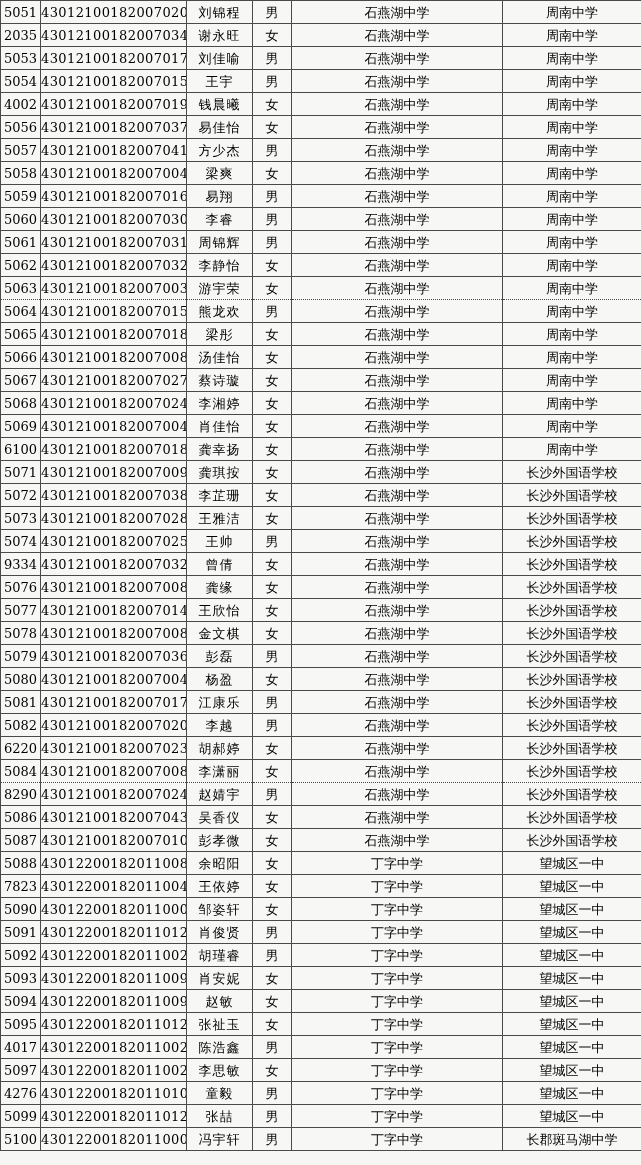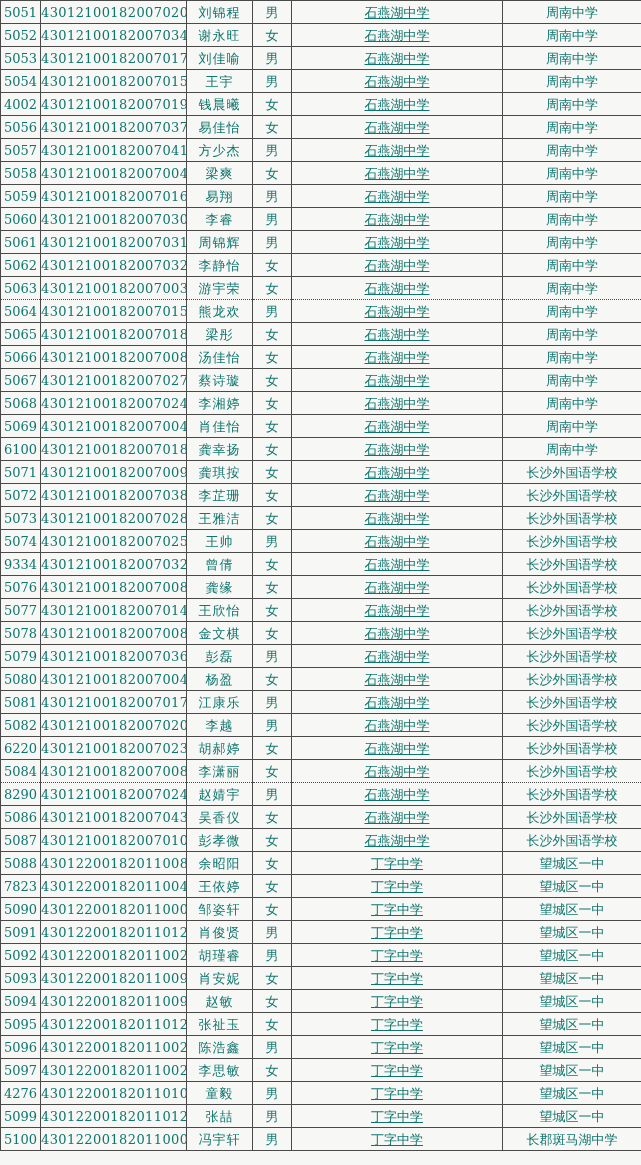--- a/index.html
+++ b/index.html
@@ -10,21 +10,21 @@
     height: 1165px;
     overflow: hidden;
   }
   table.roster {
     width: 641px;
     height: 932px;
     border-collapse: collapse;
     table-layout: fixed;
     font-family: "DejaVu Serif", "Liberation Serif", serif;
     font-size: 13px;
-    color: #0f766e;
+    color: #000000;
     background: #f7f7f5;
   }
   table.roster td {
     border: 1px solid #4a4a4a;
     padding: 0;
     height: 22px;
     text-align: center;
     vertical-align: middle;
     overflow: hidden;
     white-space: nowrap;
@@ -33,21 +33,20 @@
   
   table.roster tr:nth-child(3n+1) td { border-bottom-style: dotted; }
   table.roster tr:nth-child(7n) td   { border-top-style: dotted; }
   td.c-no {
     letter-spacing: 0.4px;
     font-size: 13px;
   }
   td.c-school {
     text-align: left;
     padding-left: 4px;
-    text-decoration: underline;
   }
   td.c-name { letter-spacing: 1px; }
 </style>
 </head>
 <body>
 
 <table class="roster">
   <colgroup>
     <col style="width:40px">
     <col style="width:146px">
@@ -59,21 +58,21 @@
   <tbody id="roster-body">
       <tr>
         <td class="c-id">5051</td>
         <td class="c-no">430121001820070208</td>
         <td class="c-name">刘锦程</td>
         <td class="c-gender">男</td>
         <td class="c-school">石燕湖中学</td>
         <td class="c-dest">周南中学</td>
       </tr>
       <tr>
-        <td class="c-id">5052</td>
+        <td class="c-id">2035</td>
         <td class="c-no">430121001820070341</td>
         <td class="c-name">谢永旺</td>
         <td class="c-gender">女</td>
         <td class="c-school">石燕湖中学</td>
         <td class="c-dest">周南中学</td>
       </tr>
       <tr>
         <td class="c-id">5053</td>
         <td class="c-no">430121001820070175</td>
         <td class="c-name">刘佳喻</td>
@@ -411,21 +410,21 @@
       </tr>
       <tr>
         <td class="c-id">5095</td>
         <td class="c-no">430122001820110121</td>
         <td class="c-name">张祉玉</td>
         <td class="c-gender">女</td>
         <td class="c-school">丁字中学</td>
         <td class="c-dest">望城区一中</td>
       </tr>
       <tr>
-        <td class="c-id">5096</td>
+        <td class="c-id">4017</td>
         <td class="c-no">430122001820110021</td>
         <td class="c-name">陈浩鑫</td>
         <td class="c-gender">男</td>
         <td class="c-school">丁字中学</td>
         <td class="c-dest">望城区一中</td>
       </tr>
       <tr>
         <td class="c-id">5097</td>
         <td class="c-no">430122001820110029</td>
         <td class="c-name">李思敏</td>

